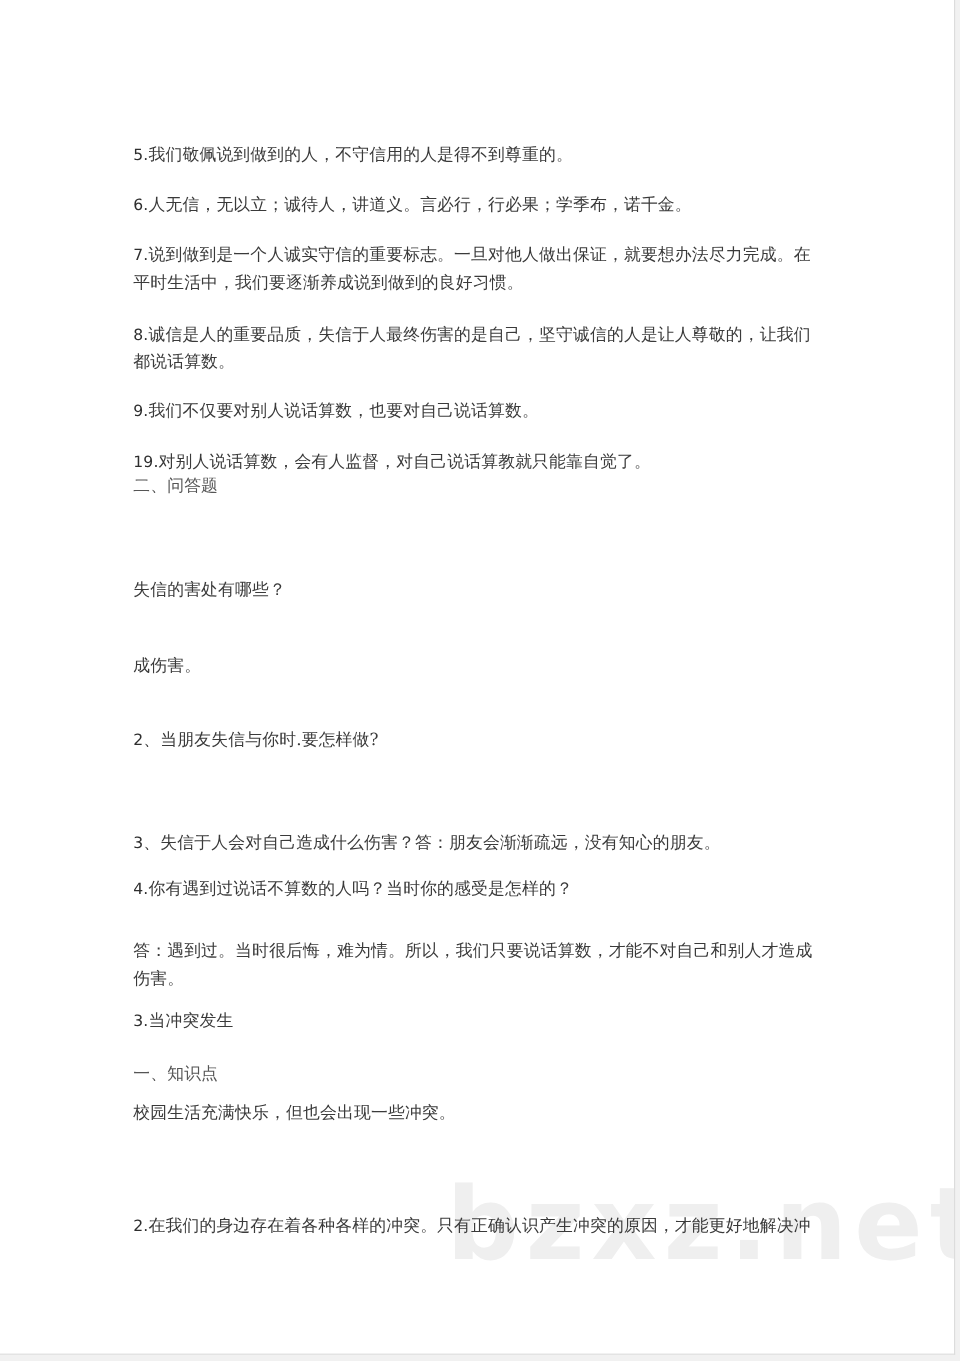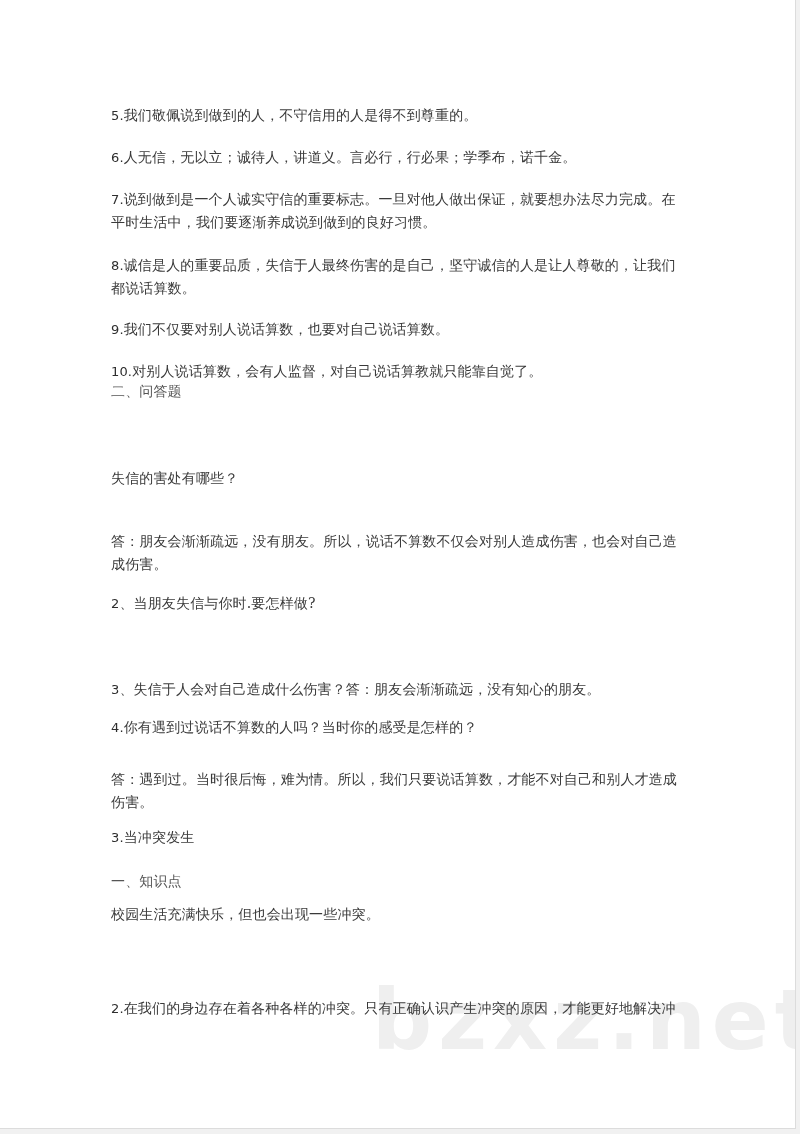--- a/index.html
+++ b/index.html
@@ -41,20 +41,21 @@
     .line {
       position: absolute;
       left: 111px;
       width: 580px;
       font-size: 14px;
       line-height: 23px;
       color: #3a3a3a;
       white-space: nowrap;
       letter-spacing: 0.15px;
       z-index: 1;
+      margin-top: 14px;
     }
     .line .row { display: block; height: 23px; }
     .line.heading { color: #555555; }
     .num {
       font-family: "DejaVu Sans", "Liberation Sans", sans-serif;
       font-size: 13px;
       color: #2e2e2e;
     }
   </style>
 </head>
@@ -80,33 +81,32 @@
   <div class="line" style="top:254px">
     <span class="row"><span class="num">8.</span><span>诚信是人的重要品质，失信于人最终伤害的是自己，坚守诚信的人是让人尊敬的，让我们</span></span>
     <span class="row">都说话算数。</span>
   </div>
 
   <div class="line" style="top:318px">
     <span class="row"><span class="num">9.</span><span>我们不仅要对别人说话算数，也要对自己说话算数。</span></span>
   </div>
 
   <div class="line" style="top:360px">
-    <span class="row"><span class="num">10.</span><span>对别人说话算数，会有人监督，对自己说话算教就只能靠自觉了。</span></span>
+    <span class="row"><span class="num">19.</span><span>对别人说话算数，会有人监督，对自己说话算教就只能靠自觉了。</span></span>
   </div>
 
   <div class="line heading" style="top:380px">
     <span class="row">二、问答题</span>
   </div>
 
   <div class="line" style="top:467px">
     <span class="row">失信的害处有哪些？</span>
   </div>
 
   <div class="line" style="top:530px">
-    <span class="row">答：朋友会渐渐疏远，没有朋友。所以，说话不算数不仅会对别人造成伤害，也会对自己造</span>
     <span class="row">成伤害。</span>
   </div>
 
   <div class="line" style="top:592px">
     <span class="row"><span class="num">2</span><span>、当朋友失信与你时.要怎样做?</span></span>
   </div>
 
 
   <div class="line" style="top:678px">
     <span class="row"><span class="num">3</span><span>、失信于人会对自己造成什么伤害？答：朋友会渐渐疏远，没有知心的朋友。</span></span>

